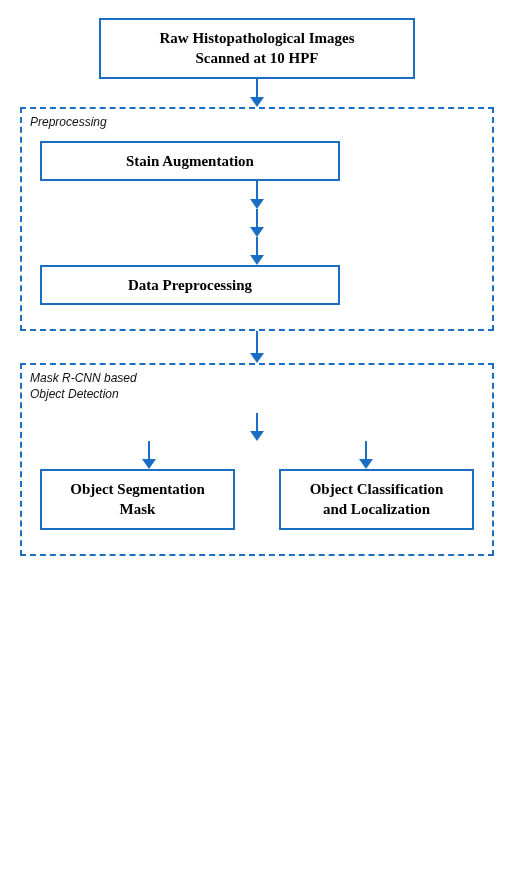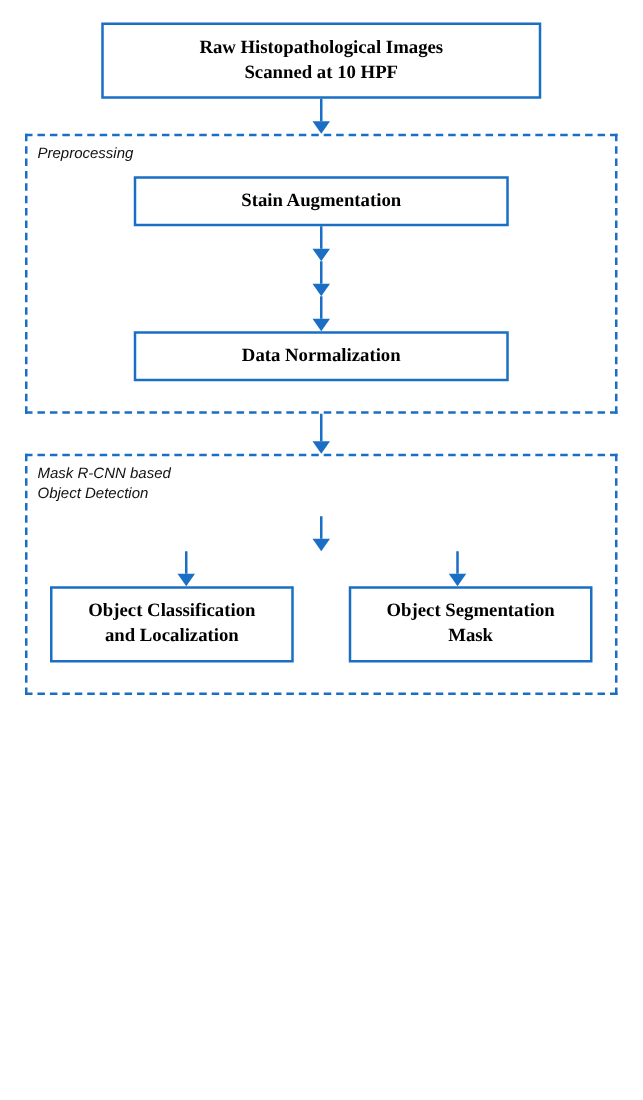--- a/index.html
+++ b/index.html
@@ -25,21 +25,21 @@
       border: 2px solid #1a6fc4;
       background: #fff;
       text-align: center;
       font-weight: bold;
       font-size: 15px;
       padding: 8px 14px;
       line-height: 1.35;
     }
 
     .top-box {
-      width: 352px;
+      width: 316px;
     }
 
     .arrow-down {
       display: flex;
       flex-direction: column;
       align-items: center;
       margin: 0;
     }
     .arrow-down .arrow-line {
       width: 2px;
@@ -55,21 +55,20 @@
     }
 
     .dashed-section {
       border: 2px dashed #1a6fc4;
       width: 100%;
       padding: 10px 18px 16px 18px;
       margin-top: 0;
       position: relative;
       display: flex;
       flex-direction: column;
-      align-items: center;
     }
 
     .section-label {
       position: absolute;
       top: 6px;
       left: 8px;
       font-size: 12px;
       font-style: italic;
       color: #111;
       font-weight: normal;
@@ -129,21 +128,21 @@
       <div class="arrow-head"></div>
     </div>
 
 
     <div class="arrow-down">
       <div class="arrow-line"></div>
       <div class="arrow-head"></div>
     </div>
 
     <div class="box inner-box">
-      <span>Data Normalization</span>
+      <span>Data Preprocessing</span>
     </div>
 
     <div style="height:8px;"></div>
   </div>
 
   <div style="height:0px;"></div>
 
   <div class="arrow-down">
     <div class="arrow-line" style="height:22px;"></div>
     <div class="arrow-head"></div>
@@ -169,23 +168,23 @@
       </div>
 
       <div class="arrow-down">
         <div class="arrow-line"></div>
         <div class="arrow-head"></div>
       </div>
     </div>
 
     <div class="bottom-row">
       <div class="box bottom-box">
-        <span>Object Classification<br>and Localization</span>
+        <span>Object Segmentation<br>Mask</span>
       </div>
       <div class="box bottom-box">
-        <span>Object Segmentation<br>Mask</span>
+        <span>Object Classification<br>and Localization</span>
       </div>
     </div>
 
     <div style="height:8px;"></div>
   </div>
 
 </div>
 
 </body></html>

